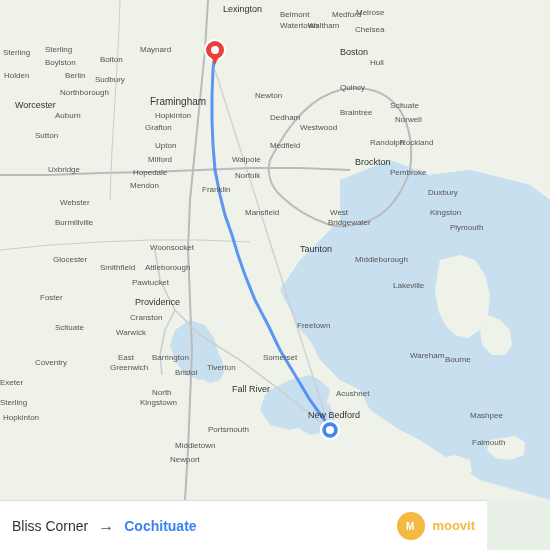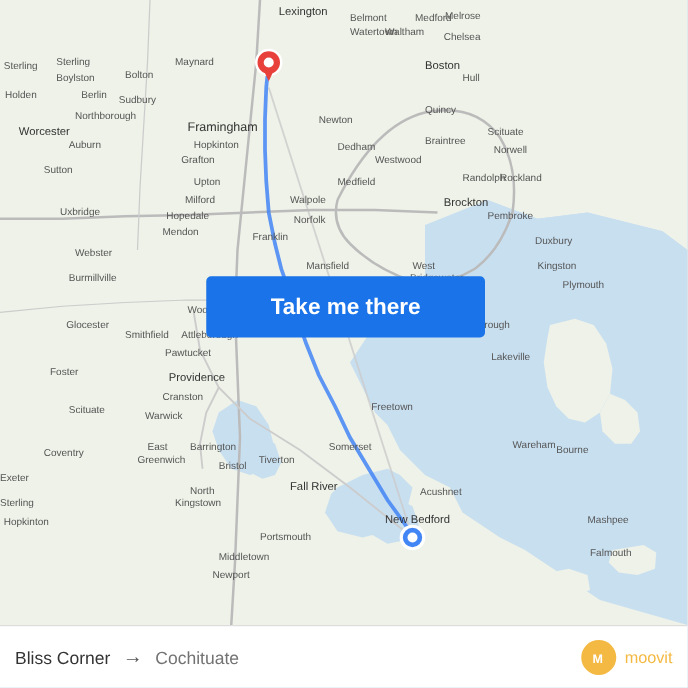--- a/index.html
+++ b/index.html
@@ -43,21 +43,21 @@
       font-size: 18px;
       font-weight: bold;
       cursor: pointer;
       z-index: 10;
       display: flex;
       align-items: center;
       justify-content: center;
     }
 
     #bottom-bar {
-      width: 550px;
+      width: 487px;
       height: 50px;
       background: white;
       display: flex;
       align-items: center;
       padding: 0 12px;
       border-top: 1px solid #ddd;
       position: absolute;
       bottom: 0;
       left: 0;
       z-index: 10;
@@ -70,22 +70,22 @@
     }
 
     #arrow-icon {
       margin: 0 10px;
       color: #555;
       font-size: 16px;
     }
 
     #destination-label {
       font-size: 14px;
-      font-weight: 400;
-      color: #737373;
+      font-weight: 700;
+      color: #3b82f6;
     }
 
     #moovit-logo {
       margin-left: auto;
       display: flex;
       align-items: center;
       gap: 4px;
     }
 
     #moovit-icon {
@@ -277,32 +277,31 @@
     <text x="3" y="420" font-size="8" fill="#555" font-family="Arial">Hopkinton</text>
 
     <circle cx="215" cy="50" r="10" fill="#e8403a" stroke="white" stroke-width="2"></circle>
     <polygon points="215,65 208,50 222,50" fill="#e8403a"></polygon>
     <circle cx="215" cy="50" r="4" fill="white"></circle>
 
     <circle cx="330" cy="430" r="9" fill="#4285f4" stroke="white" stroke-width="2.5"></circle>
     <circle cx="330" cy="430" r="4" fill="white"></circle>
   </svg>
 
-  <button id="take-me-there-btn">Take me there</button>
 
 </div>
 
 <div id="bottom-bar">
   <span id="origin-label">Bliss Corner</span>
   <span id="arrow-icon">→</span>
   <span id="destination-label">Cochituate</span>
 
   <div id="moovit-logo">
     <div id="moovit-icon">
 
       <svg width="18" height="18" viewBox="0 0 18 18" xmlns="http://www.w3.org/2000/svg">
         <circle cx="9" cy="9" r="9" fill="#f4b942"></circle>
         <text x="4" y="13" font-size="10" fill="white" font-family="Arial" font-weight="bold">M</text>
       </svg>
     </div>
-    <span id="moovit-text" style="font-size:13px;font-weight:normal;color:#f4b942;margin-left:3px;">moovit</span>
+    <span id="moovit-text" style="font-size:13px;font-weight:bold;color:#f4b942;margin-left:3px;">moovit</span>
   </div>
 </div>
 
 </body></html>

